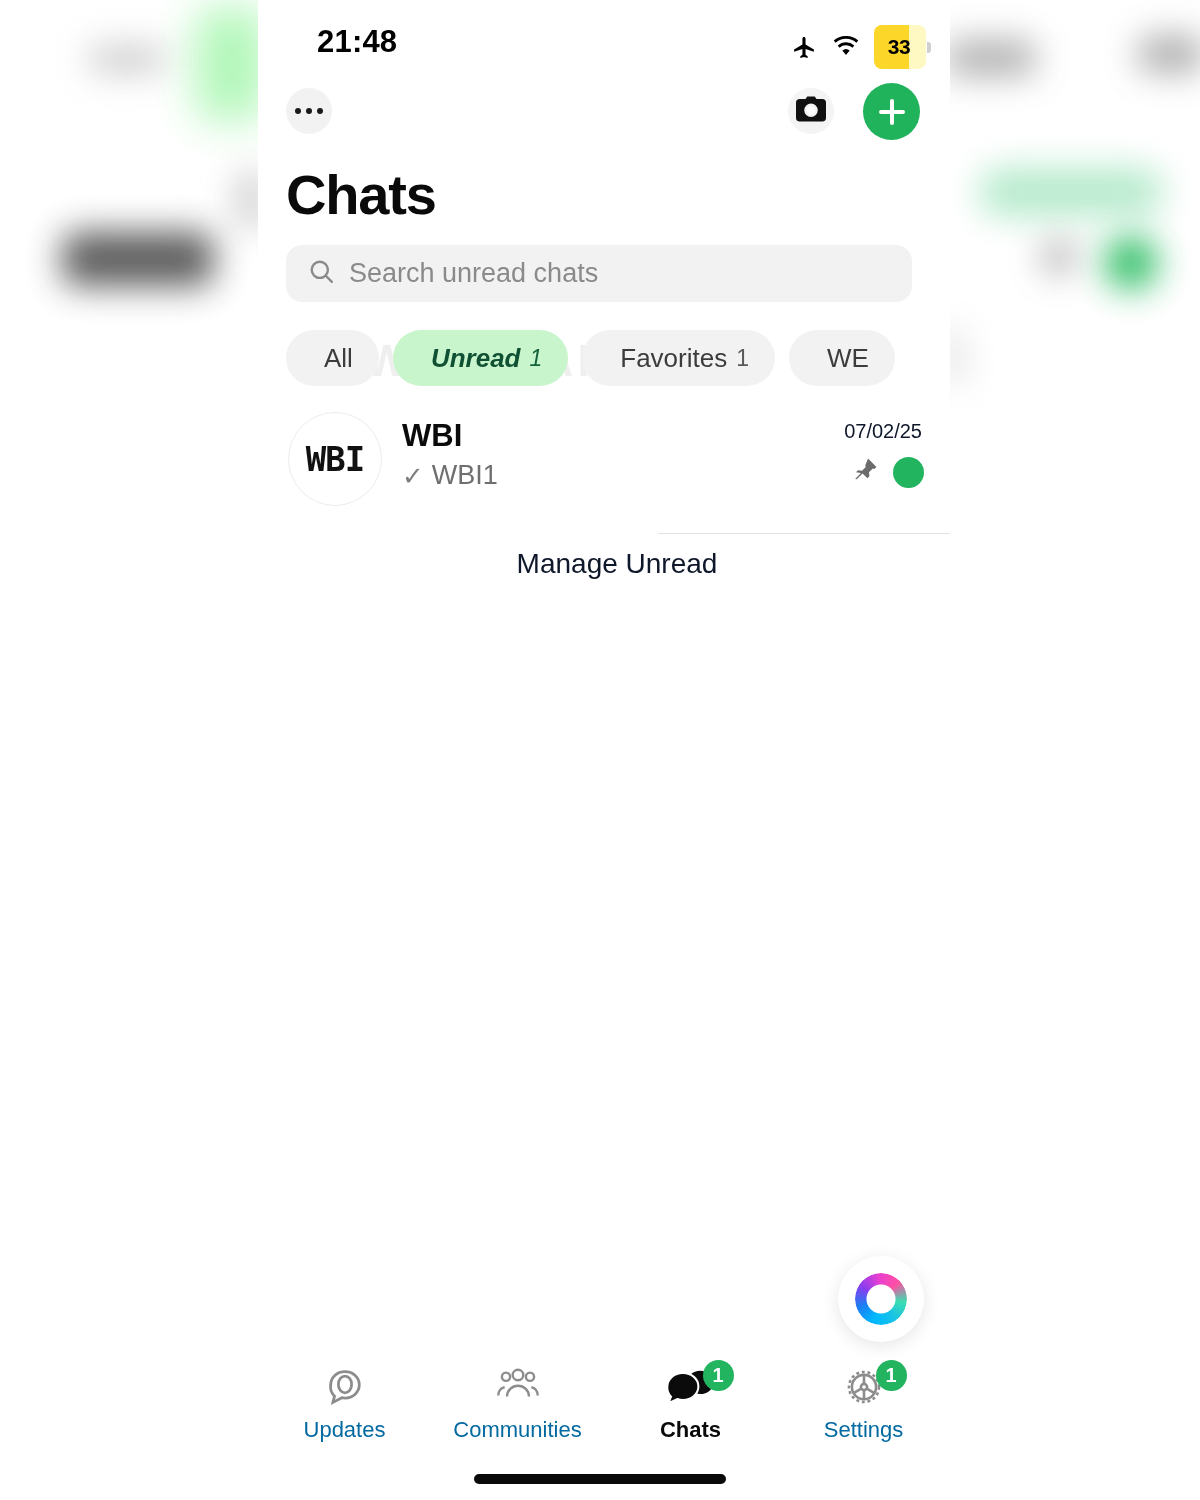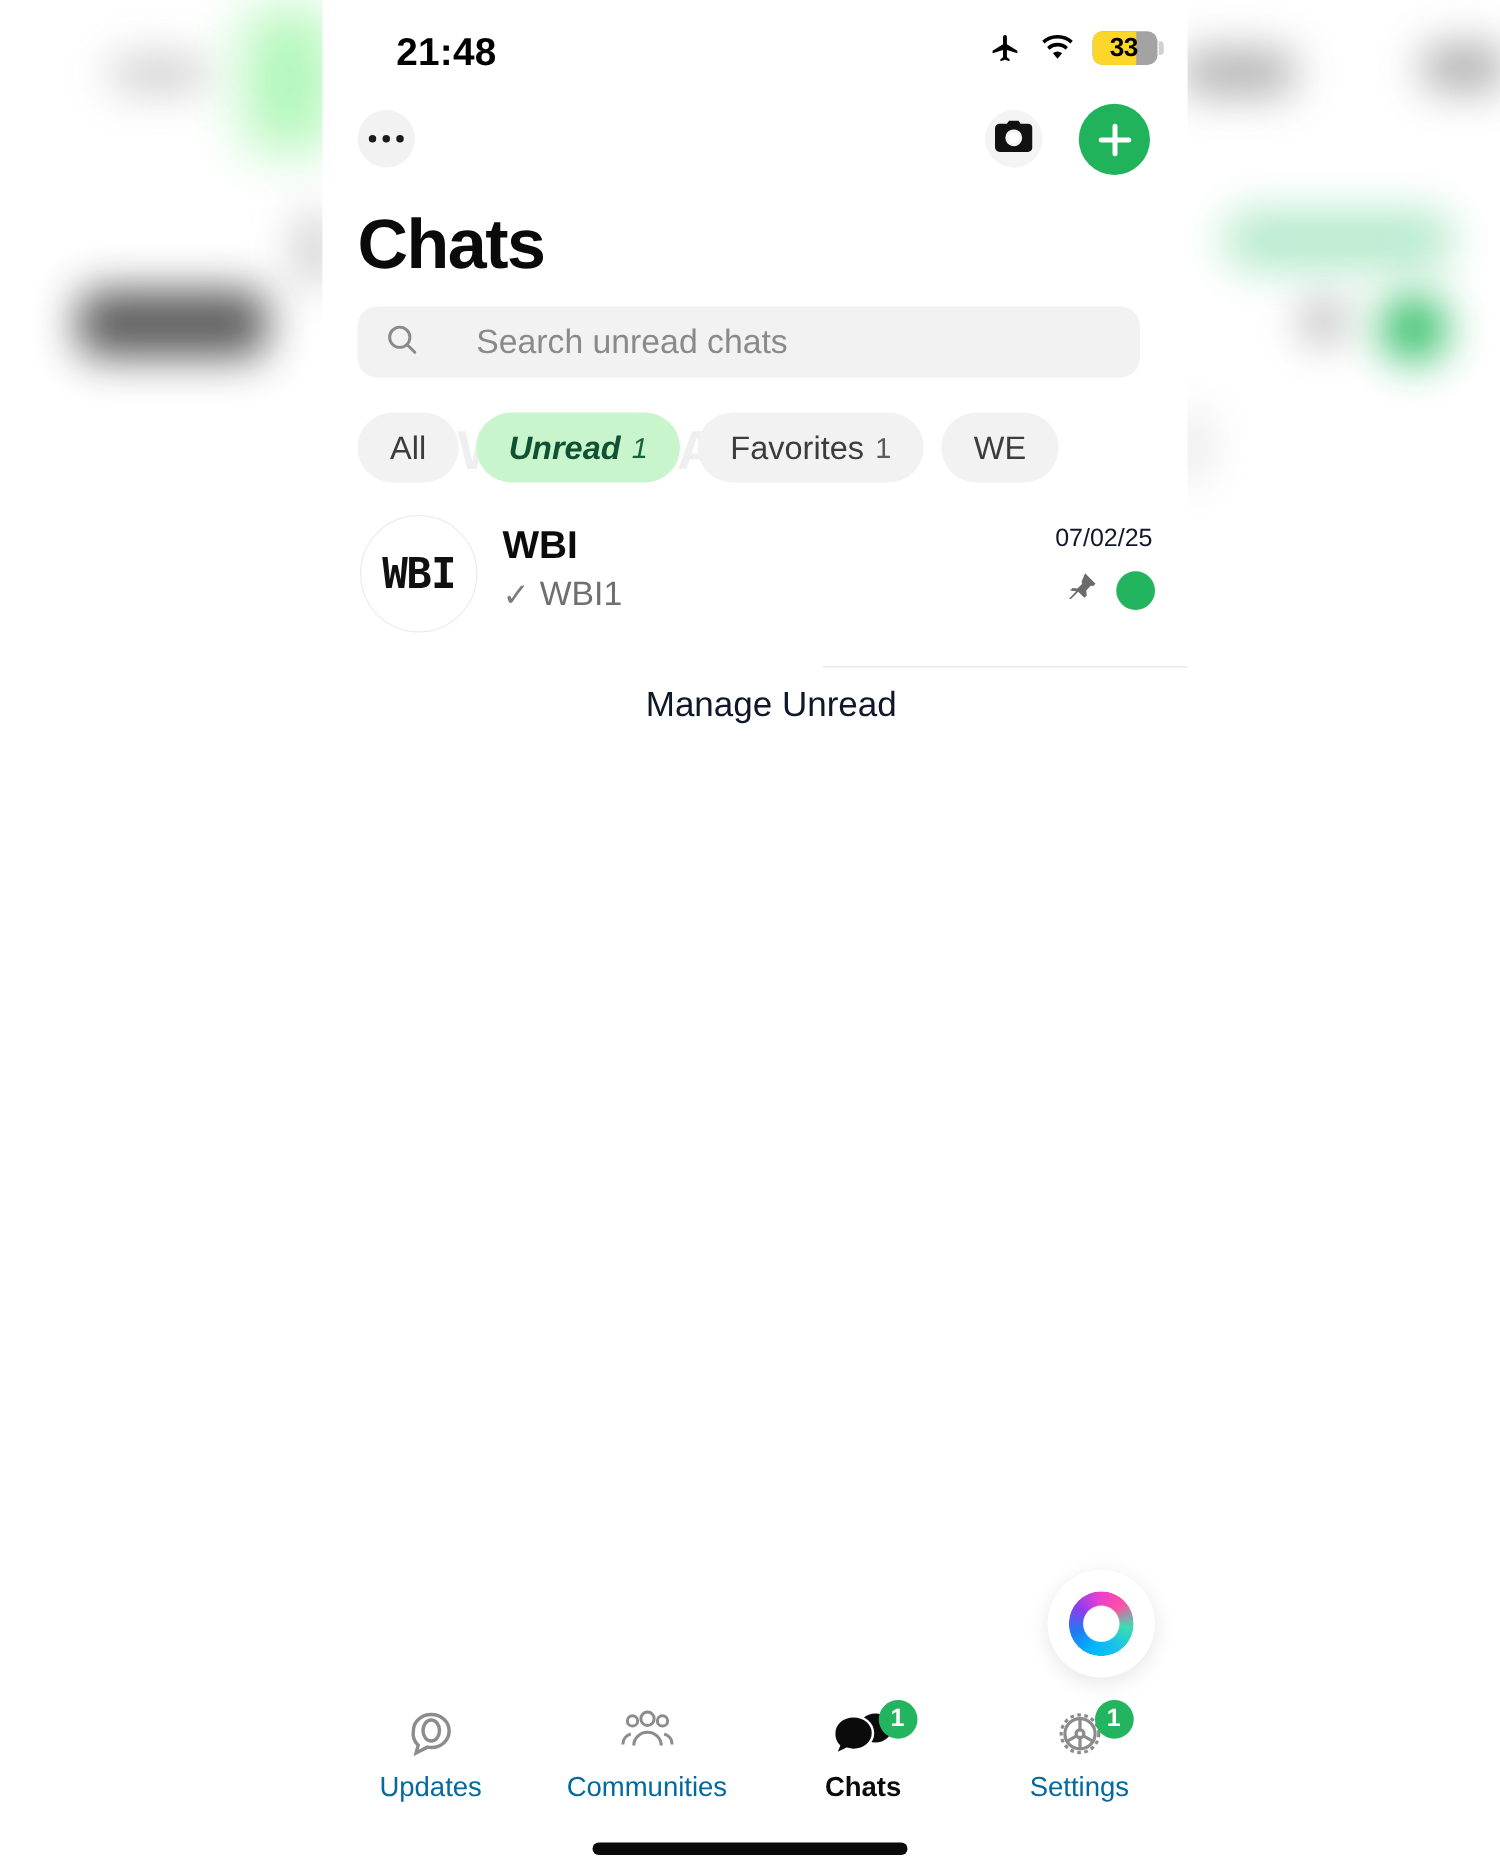--- a/index.html
+++ b/index.html
@@ -45,22 +45,22 @@
   .status-time {
     position: absolute; left: 46px; top: 24px;
     font-size: 31px; font-weight: bold; color: #000; letter-spacing: .2px;
   }
   .status-right {
     position: absolute; right: 32px; top: 25px;
     display: flex; align-items: center; gap: 13px;
   }
   .ico-plane svg, .ico-wifi svg { display: block; }
   .battery {
-    position: relative; width: 52px; height: 27px;
-    border-radius: 8px; background: #a3a3a3;
+    position: relative; width: 52px; height: 44px;
+    border-radius: 8px; background: #fef9c3;
     display: flex; align-items: center; justify-content: center;
     overflow: hidden;
   }
   .battery .fill {
     position: absolute; left: 0; top: 0; bottom: 0; width: 68%;
     background: #fcd628;
   }
   .battery .num {
     position: relative; font-size: 21px; font-weight: bold; color: #000;
     letter-spacing: -.4px; padding-right: 2px;
@@ -94,33 +94,33 @@
     position: absolute; left: 28px; top: 162px;
     font-size: 56px; font-weight: bold; color: #0a0a0a; letter-spacing: -1.2px;
   }
 
   
   .searchbar {
     position: absolute; left: 28px; top: 245px; width: 626px; height: 57px;
     background: #f2f2f2; border-radius: 16px;
     display: flex; align-items: center; padding: 0 22px; gap: 14px;
   }
-  .search-ph { font-size: 27px; color: #8a8a8a; margin-left: 32px; }
+  .search-ph { font-size: 27px; color: #8a8a8a; }
 
   
   .chips {
     position: absolute; left: 28px; top: 330px; width: 664px; height: 56px;
     display: flex; align-items: center; gap: 14px;
   }
   .chip {
     height: 56px; border-radius: 28px; background: #f2f2f2;
     display: flex; align-items: center; gap: 9px;
     padding: 0 26px; white-space: nowrap; flex: none;
   }
-  .chip .lbl { font-size: 26px; color: #3c3c3c; }
+  .chip .lbl { font-size: 26px; color: #3c3c3c; margin-left: 12px; }
   .chip .cnt { font-size: 23px; color: #5a5a5a; }
   .chip.active { background: #c9f5cd; font-style: italic; }
   .chip.active .lbl { font-size: 26px; color: #0f5132; font-weight: bold; }
   .chip.active .cnt { color: #15623d; }
   .watermark {
     position: absolute; left: 108px; top: 336px;
     font-size: 44px; font-weight: bold; color: rgba(130,130,130,.13);
     letter-spacing: 4px; pointer-events: none; user-select: none;
   }
 

